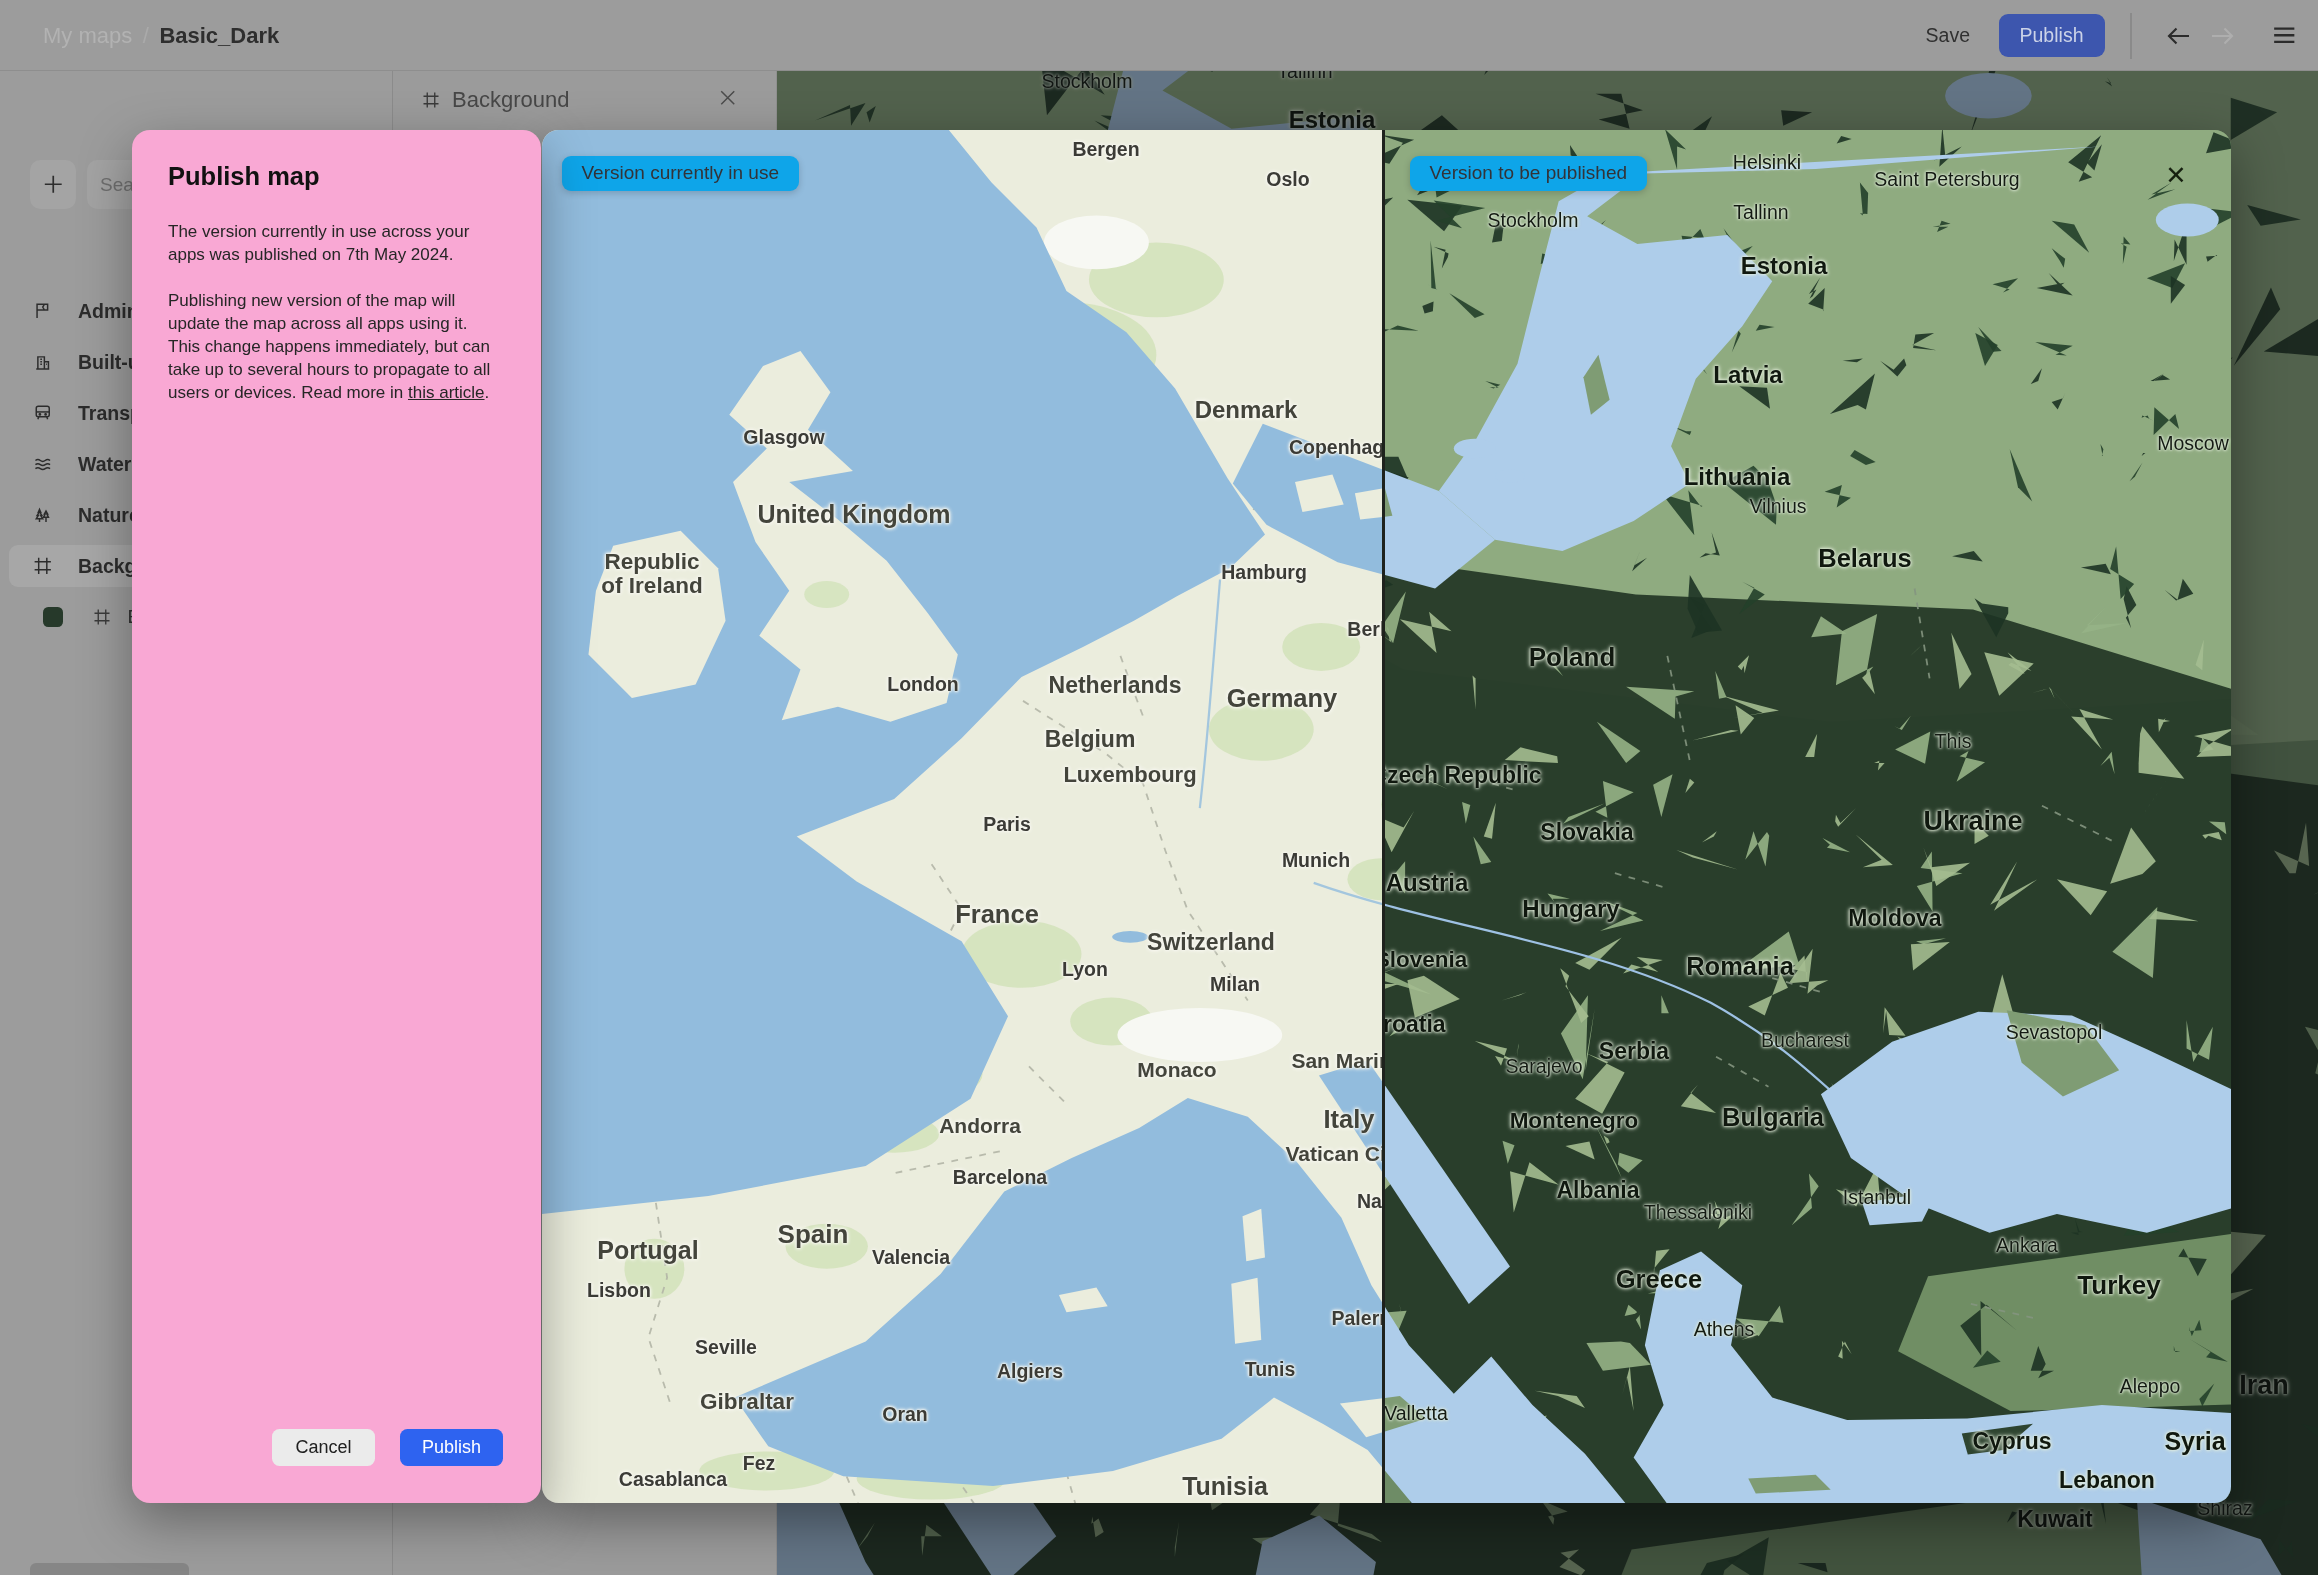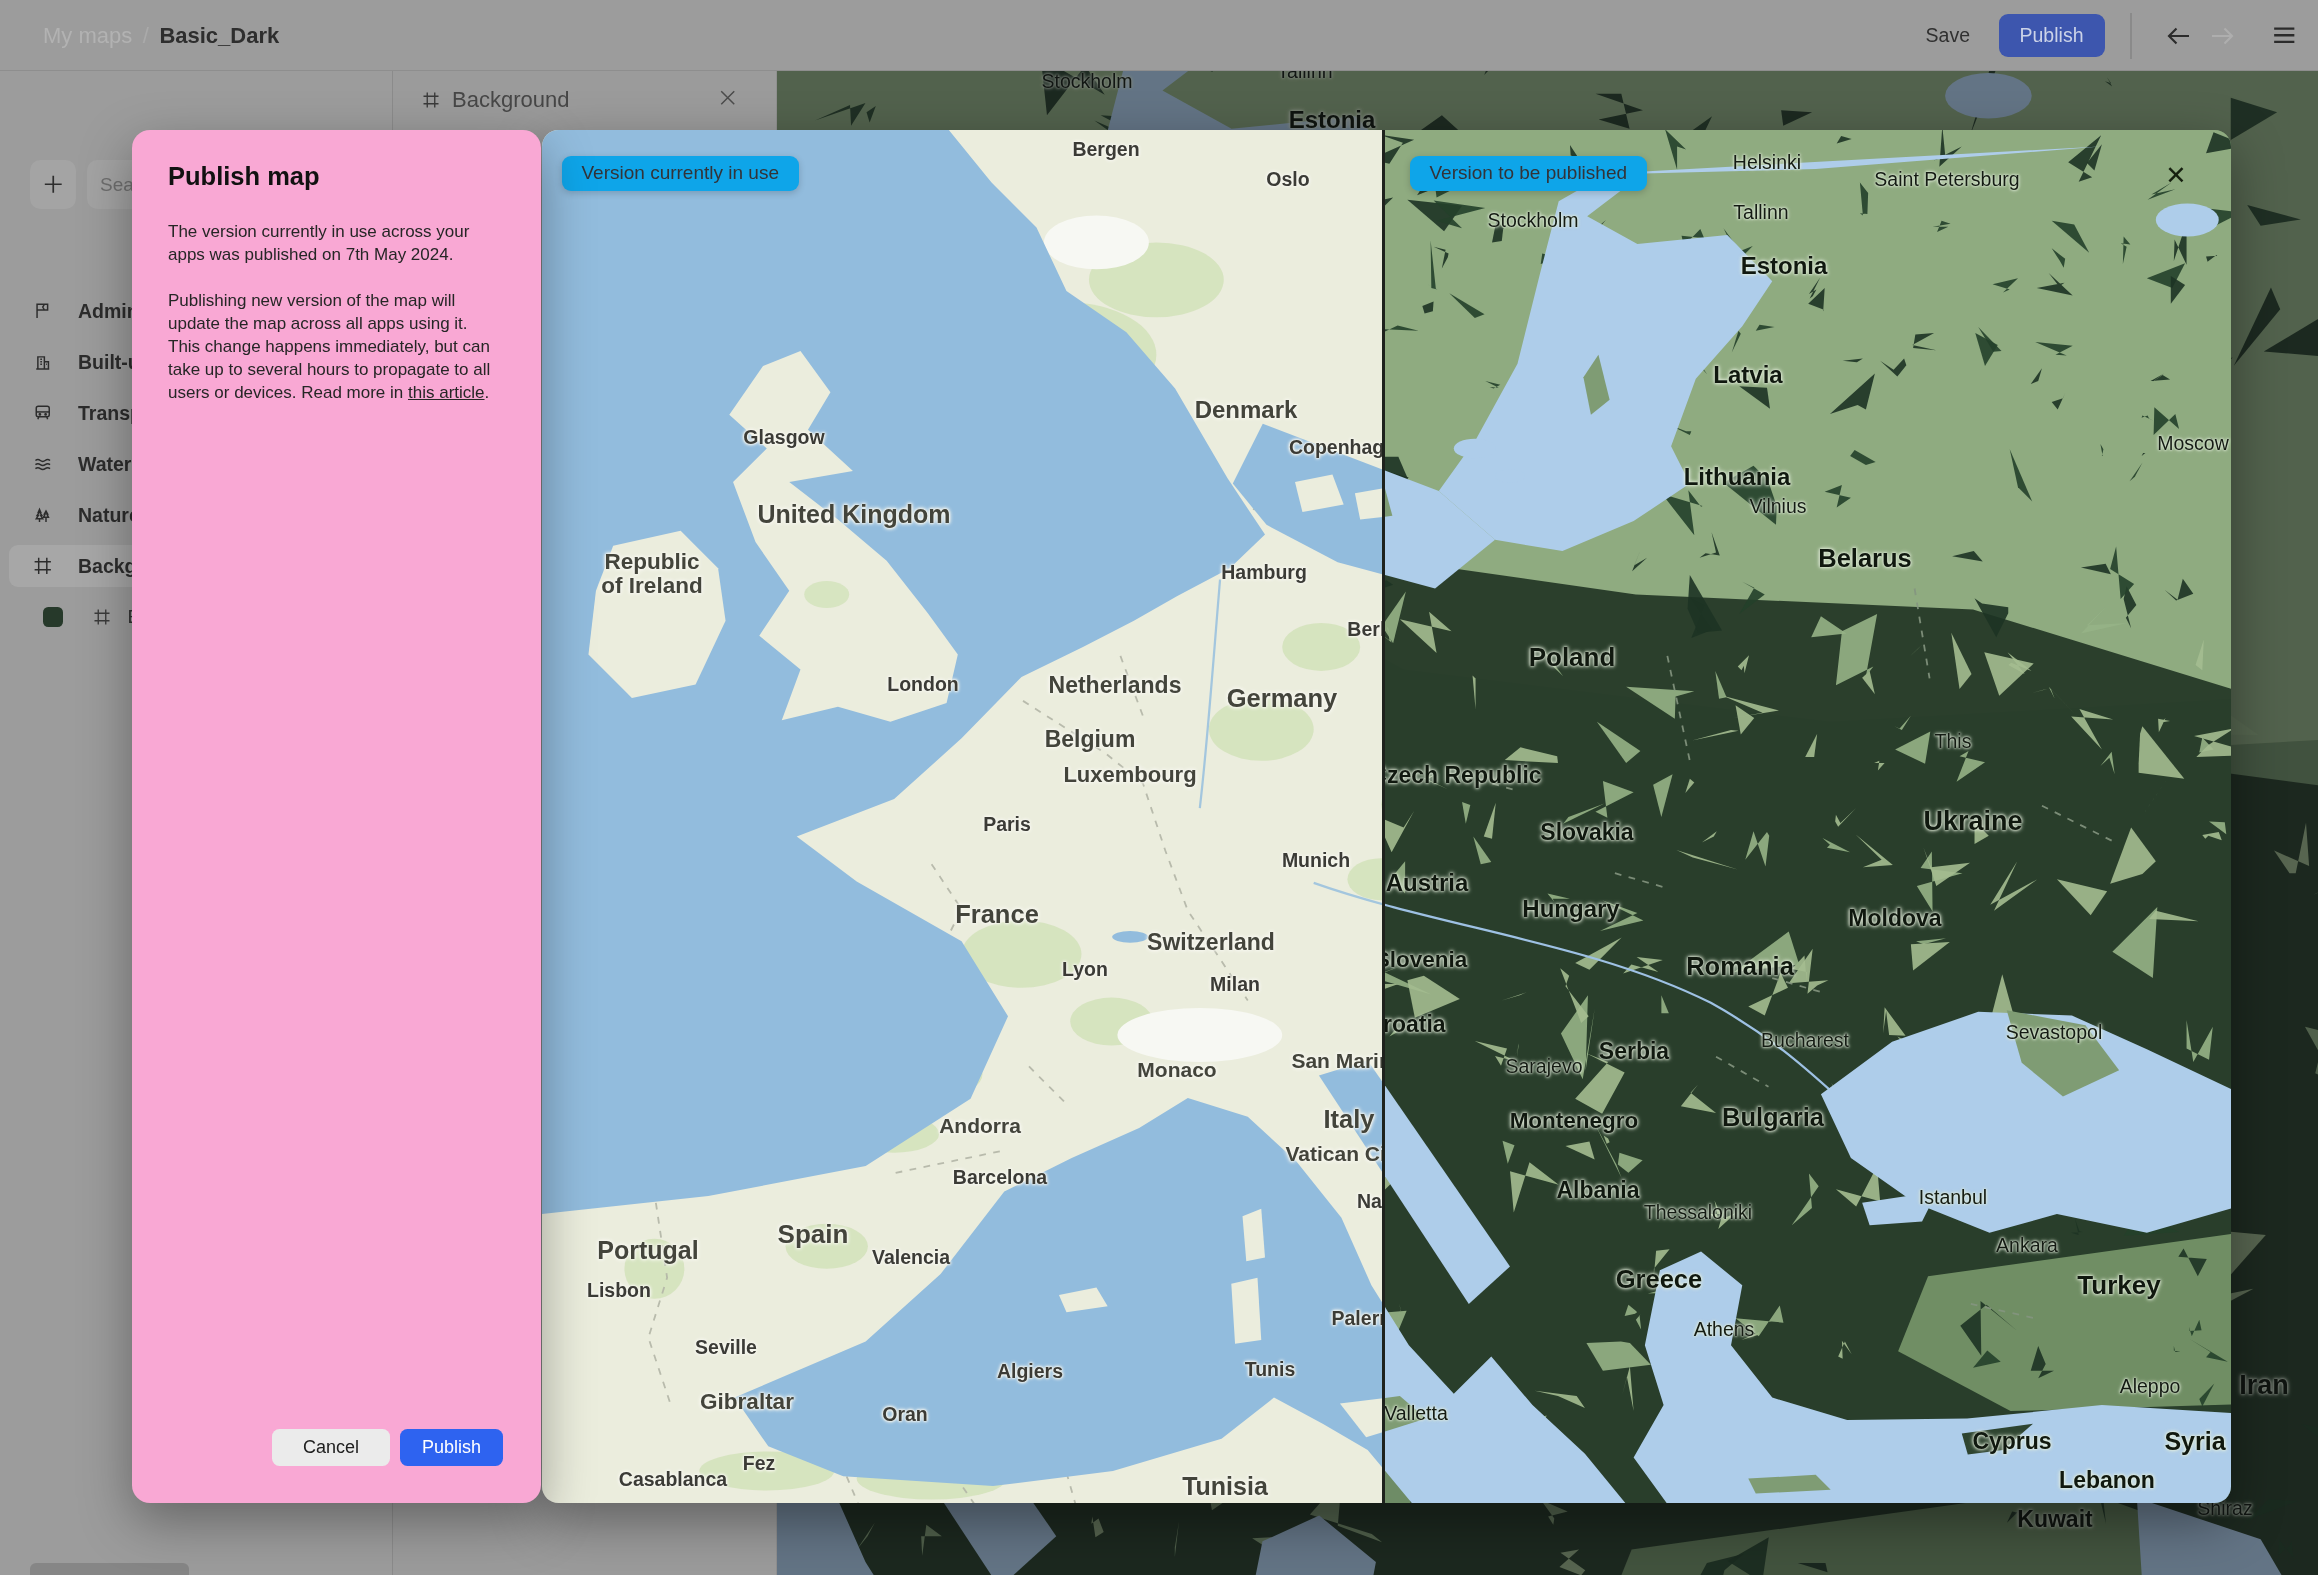--- a/index.html
+++ b/index.html
@@ -79,21 +79,21 @@
   #chip-right { left:868px; }
 
   
   #publish-dialog { position:absolute; left:132px; top:130px; width:409px; height:1373px; background:#f9a8d4; border-radius:18px; box-shadow:0 18px 52px rgba(0,0,0,.35); z-index:20; }
   #dialog-title { position:absolute; left:36px; top:32px; font-size:25.5px; font-weight:600; color:#111111; }
   .dialog-p { position:absolute; left:36px; width:361px; font-size:17px; line-height:23px; color:#262626; white-space:pre-line; }
   #dialog-p1 { top:90px; }
   #dialog-p2 { top:159px; }
   #dialog-link { color:#262626; text-decoration:underline; cursor:pointer; }
   #dialog-footer { position:absolute; left:0; top:1299px; width:100%; height:39px; }
-  #cancel-btn { position:absolute; left:140px; width:118px; height:37px; border-radius:7.5px; border:none; background:#ebebeb; color:#202020; font-size:18px; font-family:inherit; cursor:pointer; }
+  #cancel-btn { position:absolute; left:140px; width:103px; height:37px; border-radius:7.5px; border:none; background:#ebebeb; color:#202020; font-size:18px; font-family:inherit; cursor:pointer; }
   #publish-btn-dialog { position:absolute; left:268px; width:103px; height:37px; border-radius:7.5px; border:none; background:#2e63f0; color:#ffffff; font-size:18px; font-family:inherit; cursor:pointer; }
 </style>
 </head>
 <body>
 
 <div id="underlay">
   <div class="um">
       <svg class="mapsvg" id="underlay-svg" viewBox="0 0 2600 1834" preserveAspectRatio="none">
         <rect x="0" y="0" width="2600" height="1834" fill="#6e8c66"></rect>
         <path d="M430,0 L2600,0 L2600,740 L1720,790 L1150,720 L820,540 L620,310 L480,130 Z" fill="#8fab80" fill-opacity="1"></path>
@@ -1644,21 +1644,21 @@
           <span class="map-label lab-dark country" style="left: 1353px; top: 788px; font-size: 23px;">Moldova</span>
           <span class="map-label lab-dark country" style="left: 879px; top: 830px; font-size: 22.5px;">Slovenia</span>
           <span class="map-label lab-dark country" style="left: 1198px; top: 837px; font-size: 25.5px;">Romania</span>
           <span class="map-label lab-dark country" style="left: 864px; top: 894px; font-size: 23px;">Croatia</span>
           <span class="map-label lab-dark city" style="left: 1512px; top: 903px;">Sevastopol</span>
           <span class="map-label lab-dark city" style="left: 1263px; top: 911px;">Bucharest</span>
           <span class="map-label lab-dark country" style="left: 1092px; top: 921px; font-size: 23px;">Serbia</span>
           <span class="map-label lab-dark city" style="left: 1002px; top: 937px;">Sarajevo</span>
           <span class="map-label lab-dark country" style="left: 1032px; top: 991px; font-size: 22.5px;">Montenegro</span>
           <span class="map-label lab-dark country" style="left: 1231px; top: 988px; font-size: 25.5px;">Bulgaria</span>
-          <span class="map-label lab-dark city" style="left: 1399px; top: 1068px; padding-left: 24px;">Istanbul</span>
+          <span class="map-label lab-dark city" style="left: 1323px; top: 1068px; padding-left: 24px;">Istanbul</span>
           <span class="map-label lab-dark country" style="left: 1056px; top: 1060px; font-size: 23px;">Albania</span>
           <span class="map-label lab-dark city" style="left: 1156px; top: 1083px;">Thessaloniki</span>
           <span class="map-label lab-dark country" style="left: 1117px; top: 1150px; font-size: 25.5px;">Greece</span>
           <span class="map-label lab-dark city" style="left: 1485px; top: 1116px;">Ankara</span>
           <span class="map-label lab-dark country" style="left: 1577px; top: 1155px; font-size: 26px;">Turkey</span>
           <span class="map-label lab-dark city" style="left: 1182px; top: 1200px;">Athens</span>
           <span class="map-label lab-dark city" style="left: 1608px; top: 1257px;">Aleppo</span>
           <span class="map-label lab-dark country" style="left: 1470px; top: 1311px; font-size: 23px;">Cyprus</span>
           <span class="map-label lab-dark country" style="left: 1653px; top: 1311px; font-size: 25px;">Syria</span>
           <span class="map-label lab-dark country" style="left: 1565px; top: 1350px; font-size: 23px;">Lebanon</span>

